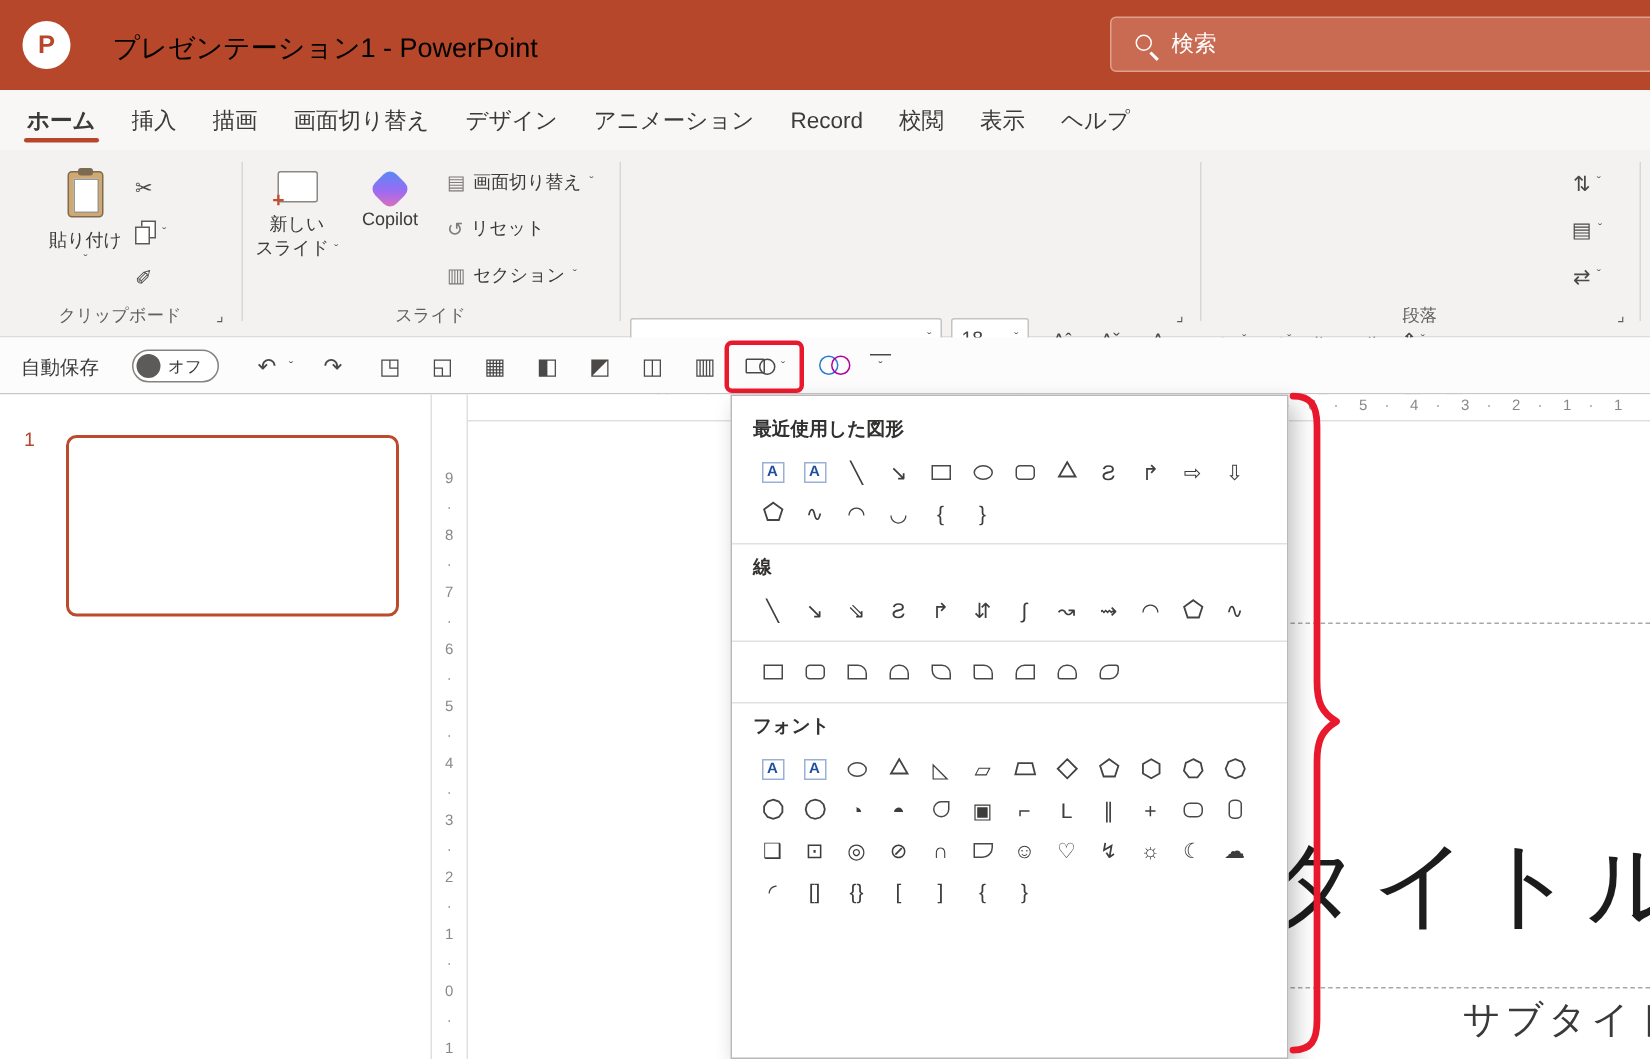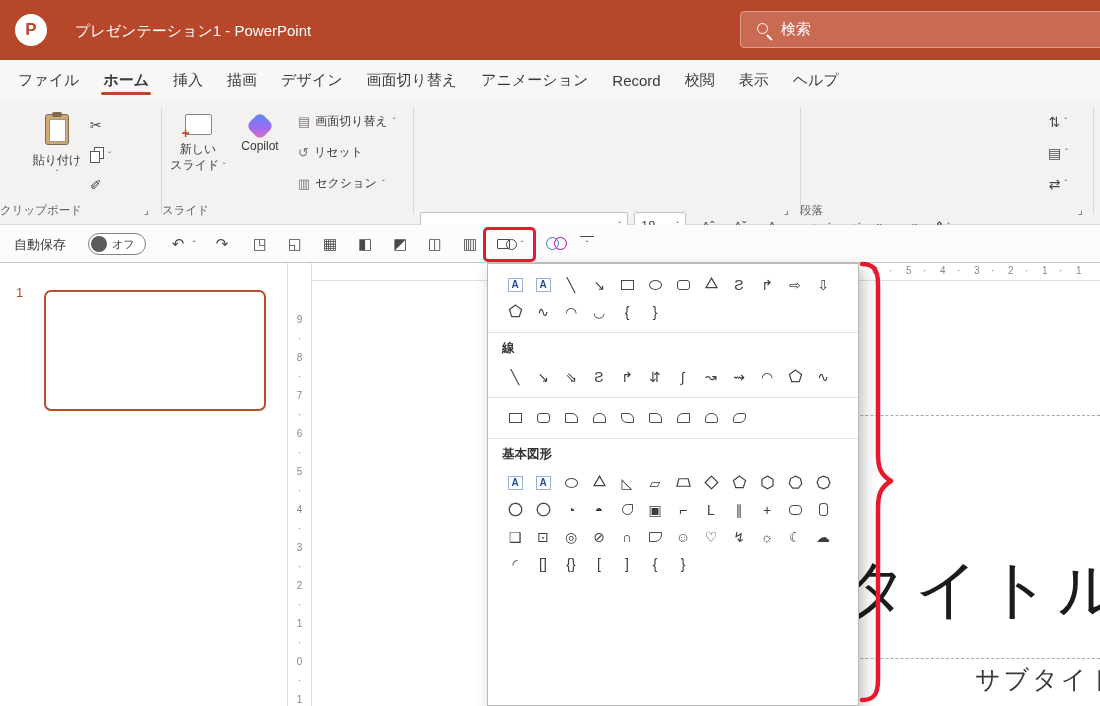--- a/index.html
+++ b/index.html
@@ -4,37 +4,37 @@
 <style>
 *{margin:0;padding:0;box-sizing:border-box}
 html,body{background:#e8e8e8}
 .screen{position:relative;width:1100px;height:706px;background:#fff;overflow:hidden;
   font-family:"Liberation Sans","DejaVu Sans",sans-serif;color:#3b3a39;cursor:default}
 
 
 .titlebar{position:absolute;left:0;top:0;width:1100px;height:60px;background:#b7472a}
 .logo{position:absolute;left:15px;top:14px;width:32px;height:32px;border-radius:50%;background:#fff;
   color:#b7472a;font-weight:bold;font-size:17px;display:flex;align-items:center;justify-content:center}
-.wtitle{position:absolute;left:75px;top:0;height:63px;display:flex;align-items:center;color:#ffffff;font-size:15px}
+.wtitle{position:absolute;left:75px;top:0;height:63px;display:flex;align-items:center;color:#000000;font-size:18px}
 .search{position:absolute;left:740px;top:11px;width:372px;height:37px;background:#c96a52;
   border:1px solid #dfa08c;border-radius:4px;display:flex;align-items:center;padding-left:40px;font-size:15px;color:#fff}
 .mag{position:absolute;left:16px;top:11px;width:11px;height:11px;border:1.8px solid #fff;border-radius:50%}
 .mag::after{content:"";position:absolute;left:9px;top:10px;width:7px;height:1.8px;background:#fff;
   transform:rotate(45deg);transform-origin:left center}
 
 
 .menubar{position:absolute;left:0;top:60px;width:1100px;height:40px;background:#f9f7f6;display:flex;padding-left:6px}
 .tab{padding:0 12px;display:flex;align-items:center;font-size:15px;color:#3b3a39;position:relative}
 .tab.active{font-weight:bold}
 .tab.active::after{content:"";position:absolute;left:10px;right:10px;bottom:5px;height:3px;border-radius:2px;background:#b7472a}
 
 
 .ribbon{position:absolute;left:0;top:100px;width:1100px;height:125px;background:#f4f2f1;border-bottom:1px solid #dedcda}
 .vdiv{position:absolute;top:8px;height:106px;width:1px;background:#d9d7d5}
-.glabel{position:absolute;top:103px;font-size:11.5px;color:#616060;}
+.glabel{position:absolute;top:103px;font-size:11.5px;color:#616060;text-align:center}
 .launcher{position:absolute;top:104px;font-size:11px;color:#616060}
 .dd,.dd2{font-size:9px;color:#5f5e5d;line-height:1}
 .mbtn{min-width:28px;height:28px;display:flex;align-items:center;justify-content:center;gap:2px;
   font-size:13px;color:#464644;border-radius:2px}
 .mbtn .core{display:flex;flex-direction:column;align-items:center;line-height:1}
 .colbar{display:block;width:15px;height:4px;margin-top:2px;border-radius:1px}
 .gic{line-height:1}
 .fw{font-weight:bold}.it{font-style:italic}.un{text-decoration:underline}.st{text-decoration:line-through}
 
 .paste-btn{position:absolute;left:28px;top:8px;width:58px;height:92px;display:flex;flex-direction:column;align-items:center}
@@ -133,26 +133,25 @@
       <span>P</span>
     </div>
     <div class="wtitle">プレゼンテーション1 - PowerPoint</div>
     <div class="search">
       <span class="mag"></span>
       <span>検索</span>
     </div>
   </div>
 
   <div class="menubar">
-      <div class="tab">ファイル</div>
       <div class="tab active">ホーム</div>
       <div class="tab">挿入</div>
       <div class="tab">描画</div>
+      <div class="tab">画面切り替え</div>
       <div class="tab">デザイン</div>
-      <div class="tab">画面切り替え</div>
       <div class="tab">アニメーション</div>
       <div class="tab">Record</div>
       <div class="tab">校閲</div>
       <div class="tab">表示</div>
       <div class="tab">ヘルプ</div>
     </div>
 
   <div class="ribbon">
     <div class="vdiv" style="left:161px"></div>
     <div class="vdiv" style="left:413px"></div>
@@ -398,20 +397,21 @@
         <span class="hdot" style="left: 747px;">·</span>
         <span class="hnum" style="left: 764px;">1</span>
       </div>
     <div class="dashline" style="top:152px"></div>
     <div class="dashline" style="top:395px"></div>
     <div class="ph-title">タイトルを入力</div>
     <div class="ph-sub">サブタイトルを入力</div>
   </div>
 
   <div class="shapes-menu">
+      <div class="menu-h">最近使用した図形</div>
       <div class="menu-row">
         <span class="cell">
           <span class="tbic">A</span>
         </span>
         <span class="cell">
           <span class="tbic">A</span>
         </span>
         <span class="cell">
           <span class="gic">╲</span>
         </span>
@@ -539,21 +539,21 @@
           <span class="ric" style="width: 13px; height: 10px; border-radius: 6px 0px 0px;"></span>
         </span>
         <span class="cell">
           <span class="ric" style="width: 13px; height: 10px; border-radius: 6px 6px 2px 2px;"></span>
         </span>
         <span class="cell">
           <span class="ric" style="width: 13px; height: 10px; border-radius: 6px 2px;"></span>
         </span>
       </div>
       <div class="menu-div"></div>
-      <div class="menu-h">基本図形</div>
+      <div class="menu-h">フォント</div>
       <div class="menu-row">
         <span class="cell">
           <span class="tbic">A</span>
         </span>
         <span class="cell">
           <span class="tbic">A</span>
         </span>
         <span class="cell">
           <span class="ric" style="width: 13px; height: 10px; border-radius: 50%;"></span>
         </span>

